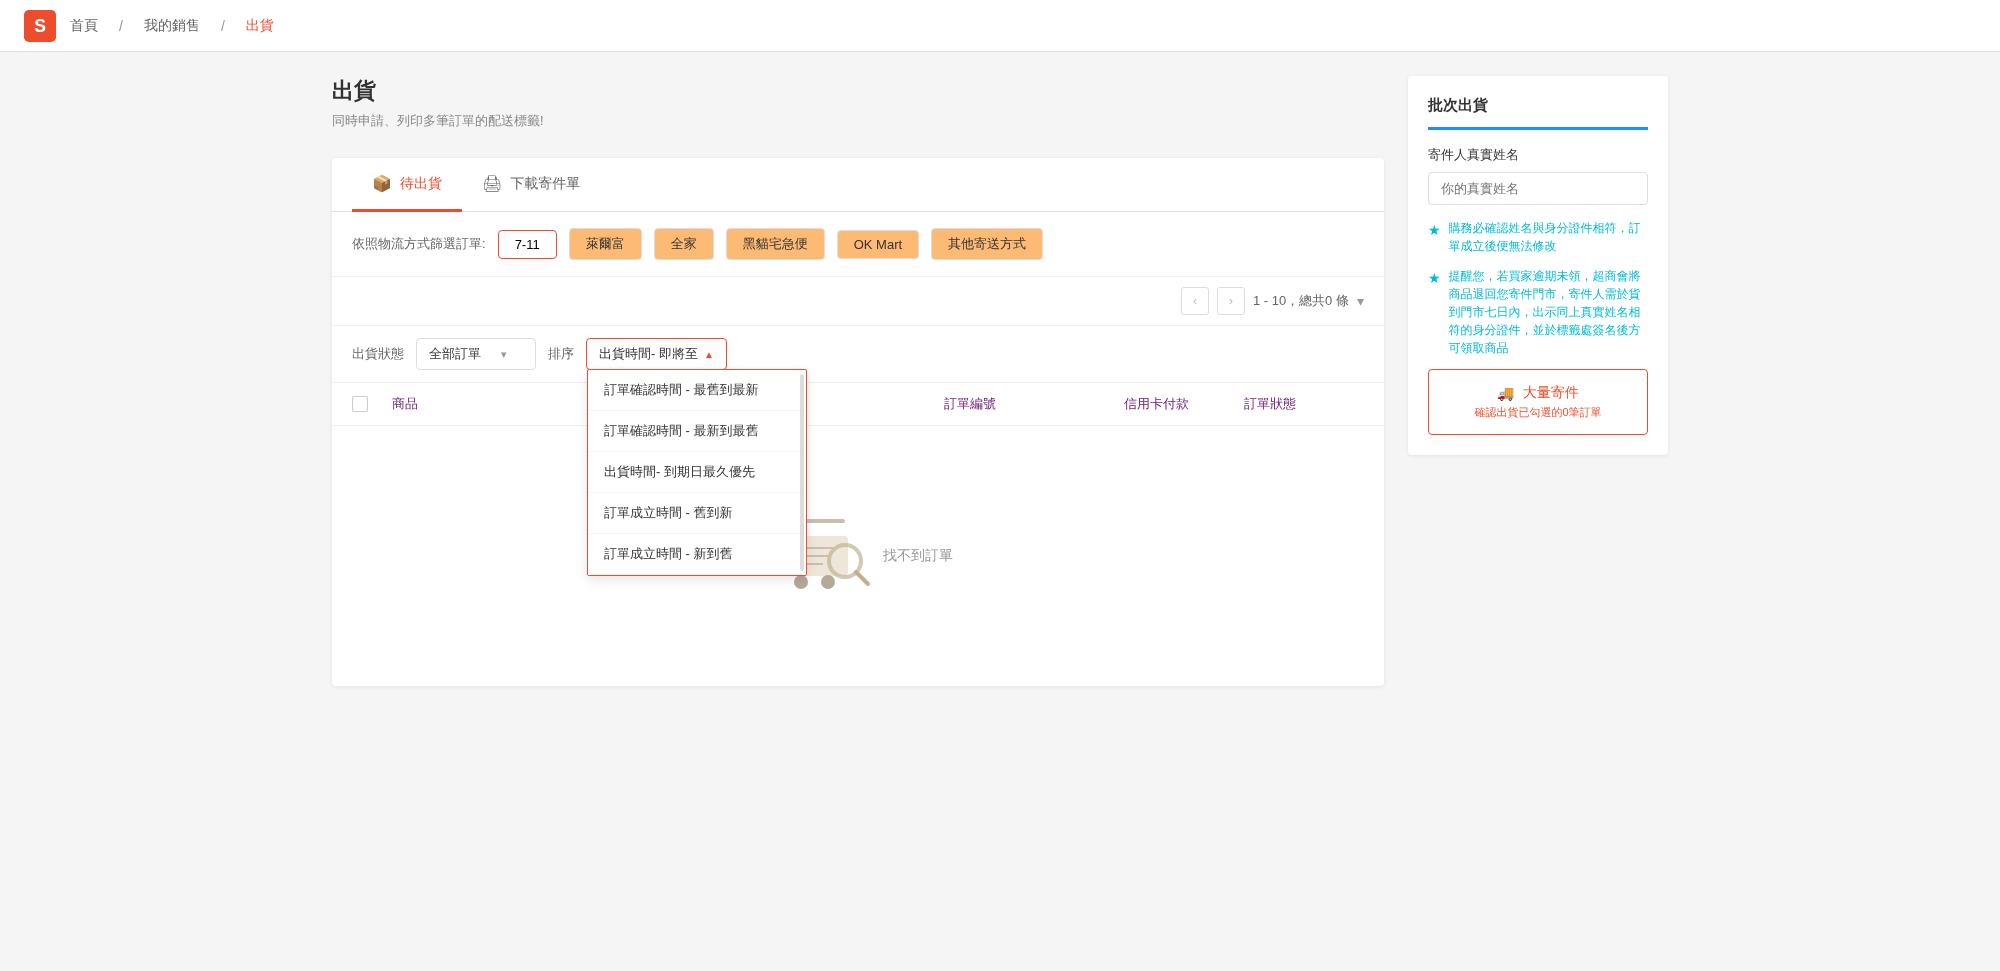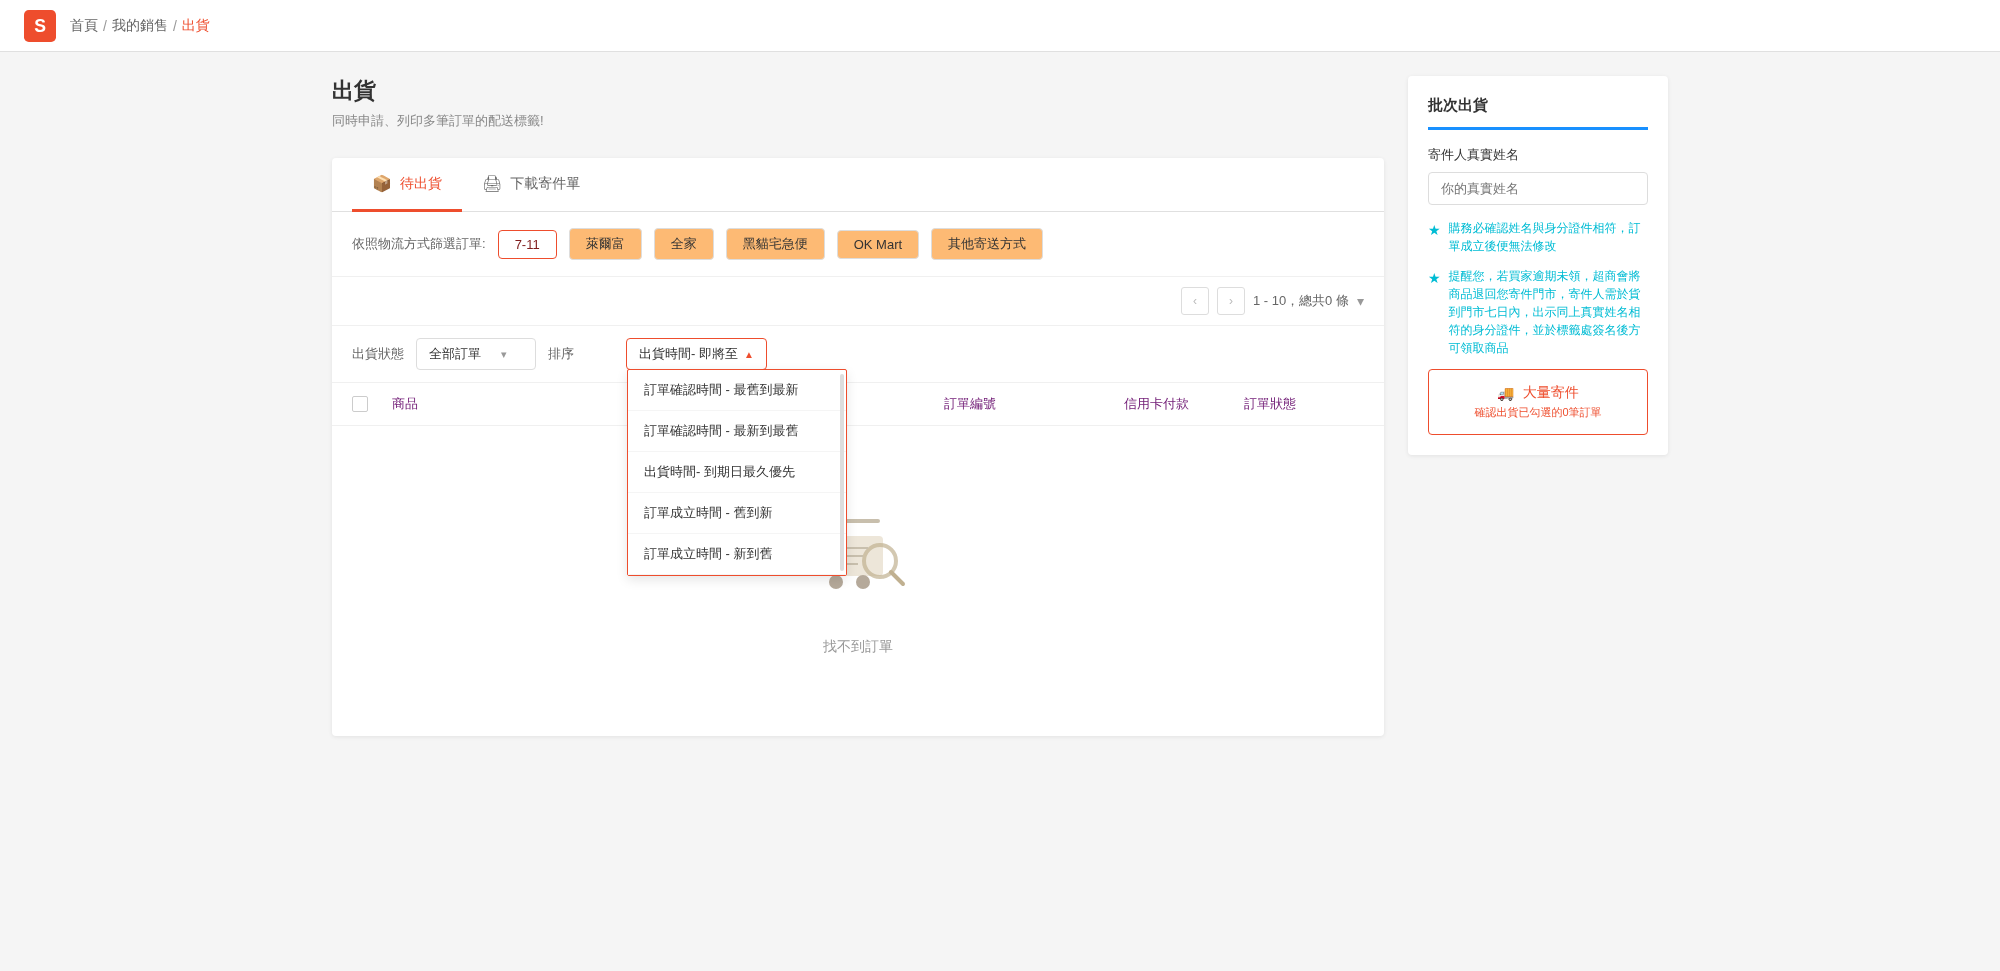--- a/index.html
+++ b/index.html
@@ -19,21 +19,21 @@
       gap: 6px;
     }
     .top-nav .shopee-logo {
       width: 32px;
       height: 32px;
       margin-right: 8px;
     }
     .breadcrumb {
       display: flex;
       align-items: center;
-      gap: 5px;
+      gap: 21px;
       font-size: 14px;
       color: #666;
     }
     .breadcrumb .current {
       color: #ee4d2d;
       font-weight: 500;
     }
     .breadcrumb .sep { color: #999; }
 
     .main-layout {
@@ -100,21 +100,21 @@
       padding: 6px 16px;
       border-radius: 4px;
       border: 1px solid #ddd;
       background: #fdba74;
       cursor: pointer;
       font-size: 13px;
       color: #333;
     }
     .filter-btn.active {
       border-color: #ee4d2d;
-      color: #7f1d1d;
+      color: #000000;
       background: #fff;
     }
 
     .pagination-row {
       display: flex;
       align-items: center;
       justify-content: flex-end;
       padding: 10px 20px;
       gap: 8px;
       border-bottom: 1px solid #f0f0f0;
@@ -160,21 +160,20 @@
       align-items: center;
       gap: 6px;
       border: 1px solid #ee4d2d;
       border-radius: 4px;
       padding: 6px 12px;
       background: #fff;
       cursor: pointer;
       font-size: 13px;
       color: #333;
       position: relative;
-      margin-left: 40px;
     }
     .sort-btn .sort-arrow { color: #ee4d2d; font-size: 10px; }
 
     
     .sort-dropdown {
       position: absolute;
       top: 100%;
       left: 0;
       background: #fff;
       border: 1px solid #ee4d2d;
@@ -210,25 +209,25 @@
       border-top: 1px solid #f0f0f0;
       border-bottom: 1px solid #f0f0f0;
       font-size: 13px;
       color: #701a75;
     }
     .checkbox-col { display: flex; align-items: center; }
     .checkbox { width: 16px; height: 16px; border: 1px solid #ccc; border-radius: 2px; cursor: pointer; }
 
     .empty-state {
       display: flex;
-      flex-direction: column;
+      flex-direction: row;
       align-items: center;
       justify-content: center;
       padding: 80px 20px;
-      gap: 32px;
+      gap: 0;
     }
     .empty-text { font-size: 14px; color: #999; }
 
     
     .sidebar {
       width: 260px;
       flex-shrink: 0;
     }
     .sidebar-card {
       background: #fff;

